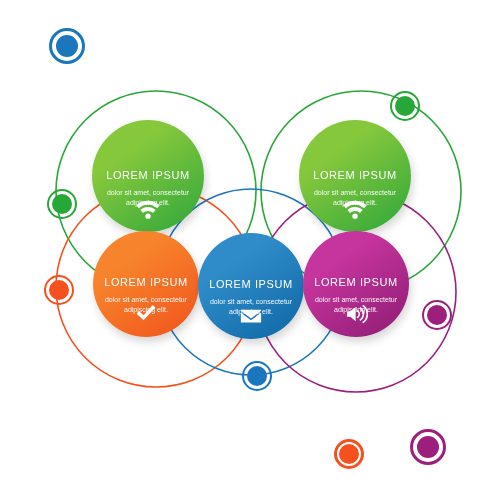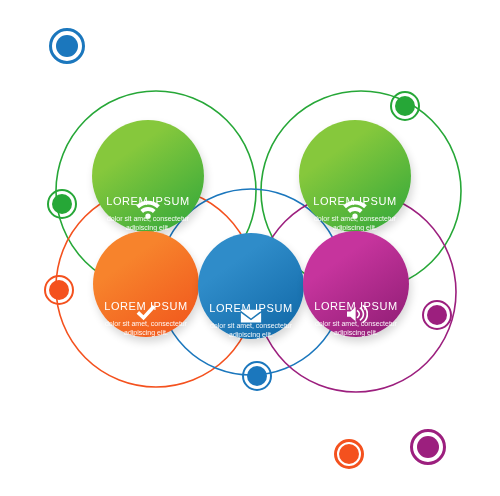--- a/index.html
+++ b/index.html
@@ -1,20 +1,20 @@
 <!DOCTYPE html>
 <html><head>
 <meta charset="utf-8">
 <style>
   html,body{margin:0;padding:0;background:#ffffff;}
   body{width:500px;height:496px;overflow:hidden;font-family:"Liberation Sans",sans-serif;}
   #stage{position:relative;width:500px;height:496px;background:#fff;}
   svg.layer{position:absolute;left:0;top:0;width:500px;height:496px;}
   .node{position:absolute;border-radius:50%;display:flex;flex-direction:column;align-items:center;
-        justify-content:flex-end;color:#fff;text-align:center;box-sizing:border-box;}
+        justify-content:center;color:#fff;text-align:center;box-sizing:border-box;}
   .node .title{font-weight:400;letter-spacing:.6px;white-space:nowrap;}
   .node .desc{opacity:.95;line-height:1.32;}
   .node .glyph{position:absolute;left:0;right:0;display:flex;justify-content:center;}
   .marker{position:absolute;border-radius:50%;box-sizing:border-box;background:transparent;}
   .marker .dot{position:absolute;border-radius:50%;}
 </style>
 </head>
 <body>
 
 <div id="stage">

